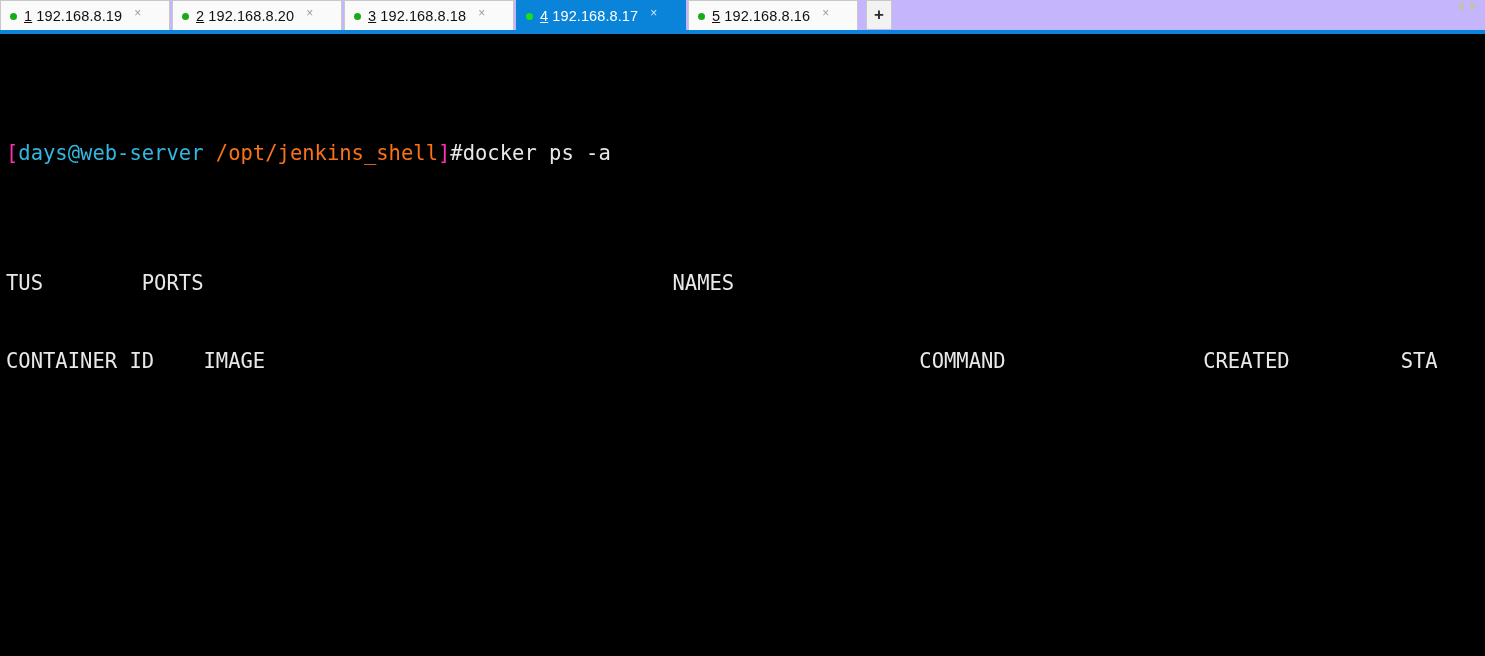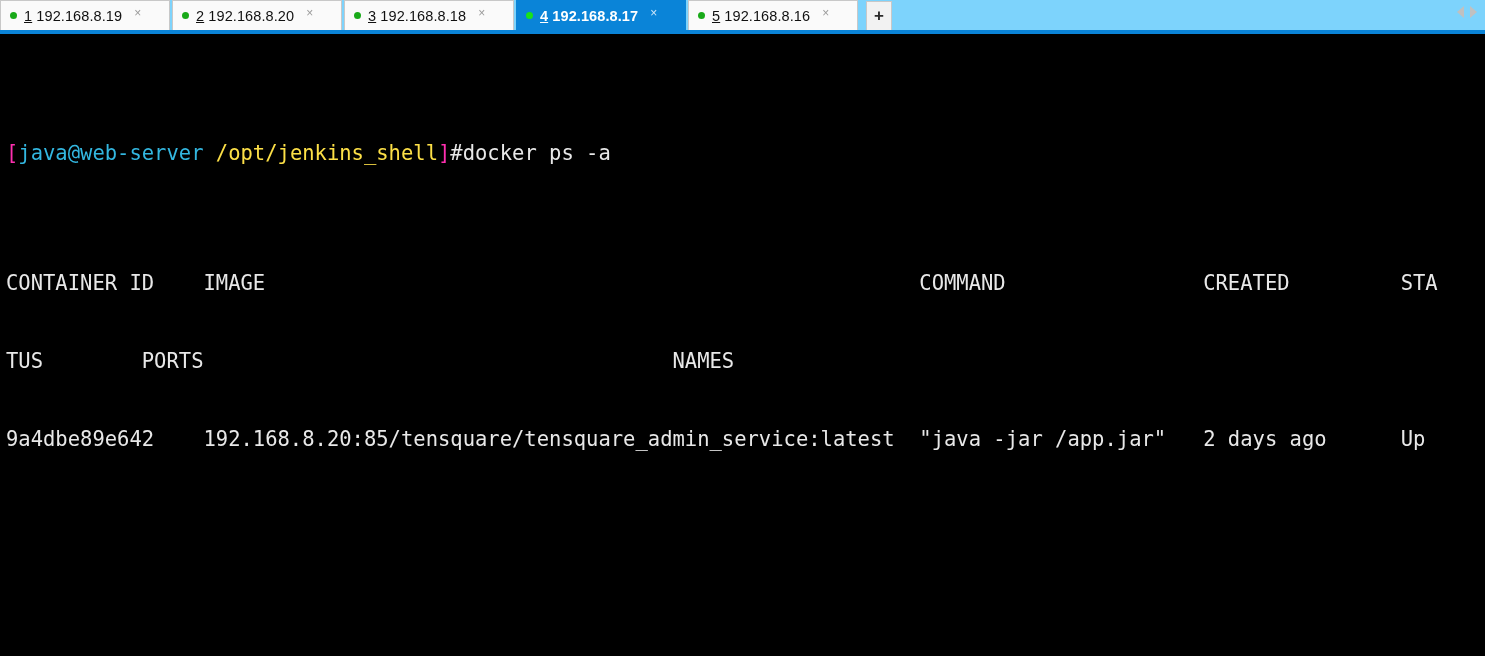--- a/index.html
+++ b/index.html
@@ -12,24 +12,24 @@
     overflow: hidden;
     background: #000;
     font-family: "DejaVu Sans Mono", "Liberation Mono", monospace;
   }
 
   
   #tabbar {
     position: relative;
     width: 1485px;
     height: 34px;
-    background: #7dd3fc;
+    background: #c4b5fd;
     border-bottom: 4px solid #0a84d8;
     display: flex;
-    align-items: center;
+    align-items: flex-start;
     font-family: "Liberation Sans", sans-serif;
     overflow: hidden;
   }
   .tab {
     height: 31px;
     display: flex;
     align-items: center;
     background: #fafafa;
     border: 1px solid #c8c8c8;
     border-bottom: none;
@@ -50,21 +50,21 @@
     margin-right: 7px;
     flex: 0 0 auto;
   }
   .tab.active .dot { background: #19e219; }
   .tab .tlabel {
     font-size: 14.5px;
     color: #111;
     white-space: nowrap;
     letter-spacing: .1px;
   }
-  .tab.active .tlabel { color: #fff; font-weight: bold; }
+  .tab.active .tlabel { color: #fff; font-weight: normal; }
   .tab .tlabel .idx { text-decoration: underline; }
   .tab .tclose {
     margin-left: 9px;
     font-size: 12px;
     color: #9b9b9b;
     line-height: 1;
     padding: 0 3px;
     align-self: flex-start;
     margin-top: 6px;
   }
@@ -112,21 +112,21 @@
     line-height: 26px;
     padding: 2px 0 0 6px;
     white-space: pre;
     overflow: hidden;
     letter-spacing: 0px;
   }
   #term .line { height: 26px; white-space: pre; }
   .c-white   { color: #e8e8e8; }
   .c-cyan    { color: #33b7e0; }
   .c-magenta { color: #ff2fb0; }
-  .c-red     { color: #fde047; }
+  .c-red     { color: #f97316; }
 </style>
 </head>
 <body>
 
 <div id="tabbar">
 
   <div class="tab">
     <span class="dot"></span>
     <span class="tlabel"><span class="idx">1</span> <span>192.168.8.19</span></span>
     <span class="tclose">×</span>
@@ -162,26 +162,25 @@
 
   <div id="tabscroll">
     <span class="arrow left"></span>
     <span class="arrow right"></span>
   </div>
 </div>
 
 <div id="term">
 
   
-  <div class="line"><span class="c-magenta">[</span><span class="c-cyan">java@web-server</span><span class="c-white"> </span><span class="c-red">/opt/jenkins_shell</span><span class="c-magenta">]</span><span class="c-white">#</span><span class="c-white">docker ps -a</span></div>
-
-  
+  <div class="line"><span class="c-magenta">[</span><span class="c-cyan">days@web-server</span><span class="c-white"> </span><span class="c-red">/opt/jenkins_shell</span><span class="c-magenta">]</span><span class="c-white">#</span><span class="c-white">docker ps -a</span></div>
+
+  
+  <div class="line">TUS        PORTS                                      NAMES</div>
   <div class="line">CONTAINER ID    IMAGE                                                     COMMAND                CREATED         STA</div>
-  <div class="line">TUS        PORTS                                      NAMES</div>
-  <div class="line">9a4dbe89e642    192.168.8.20:85/tensquare/tensquare_admin_service:latest  "java -jar /app.jar"   2 days ago      Up </div>
   
   
   
   
   
 
   
   
 
   

